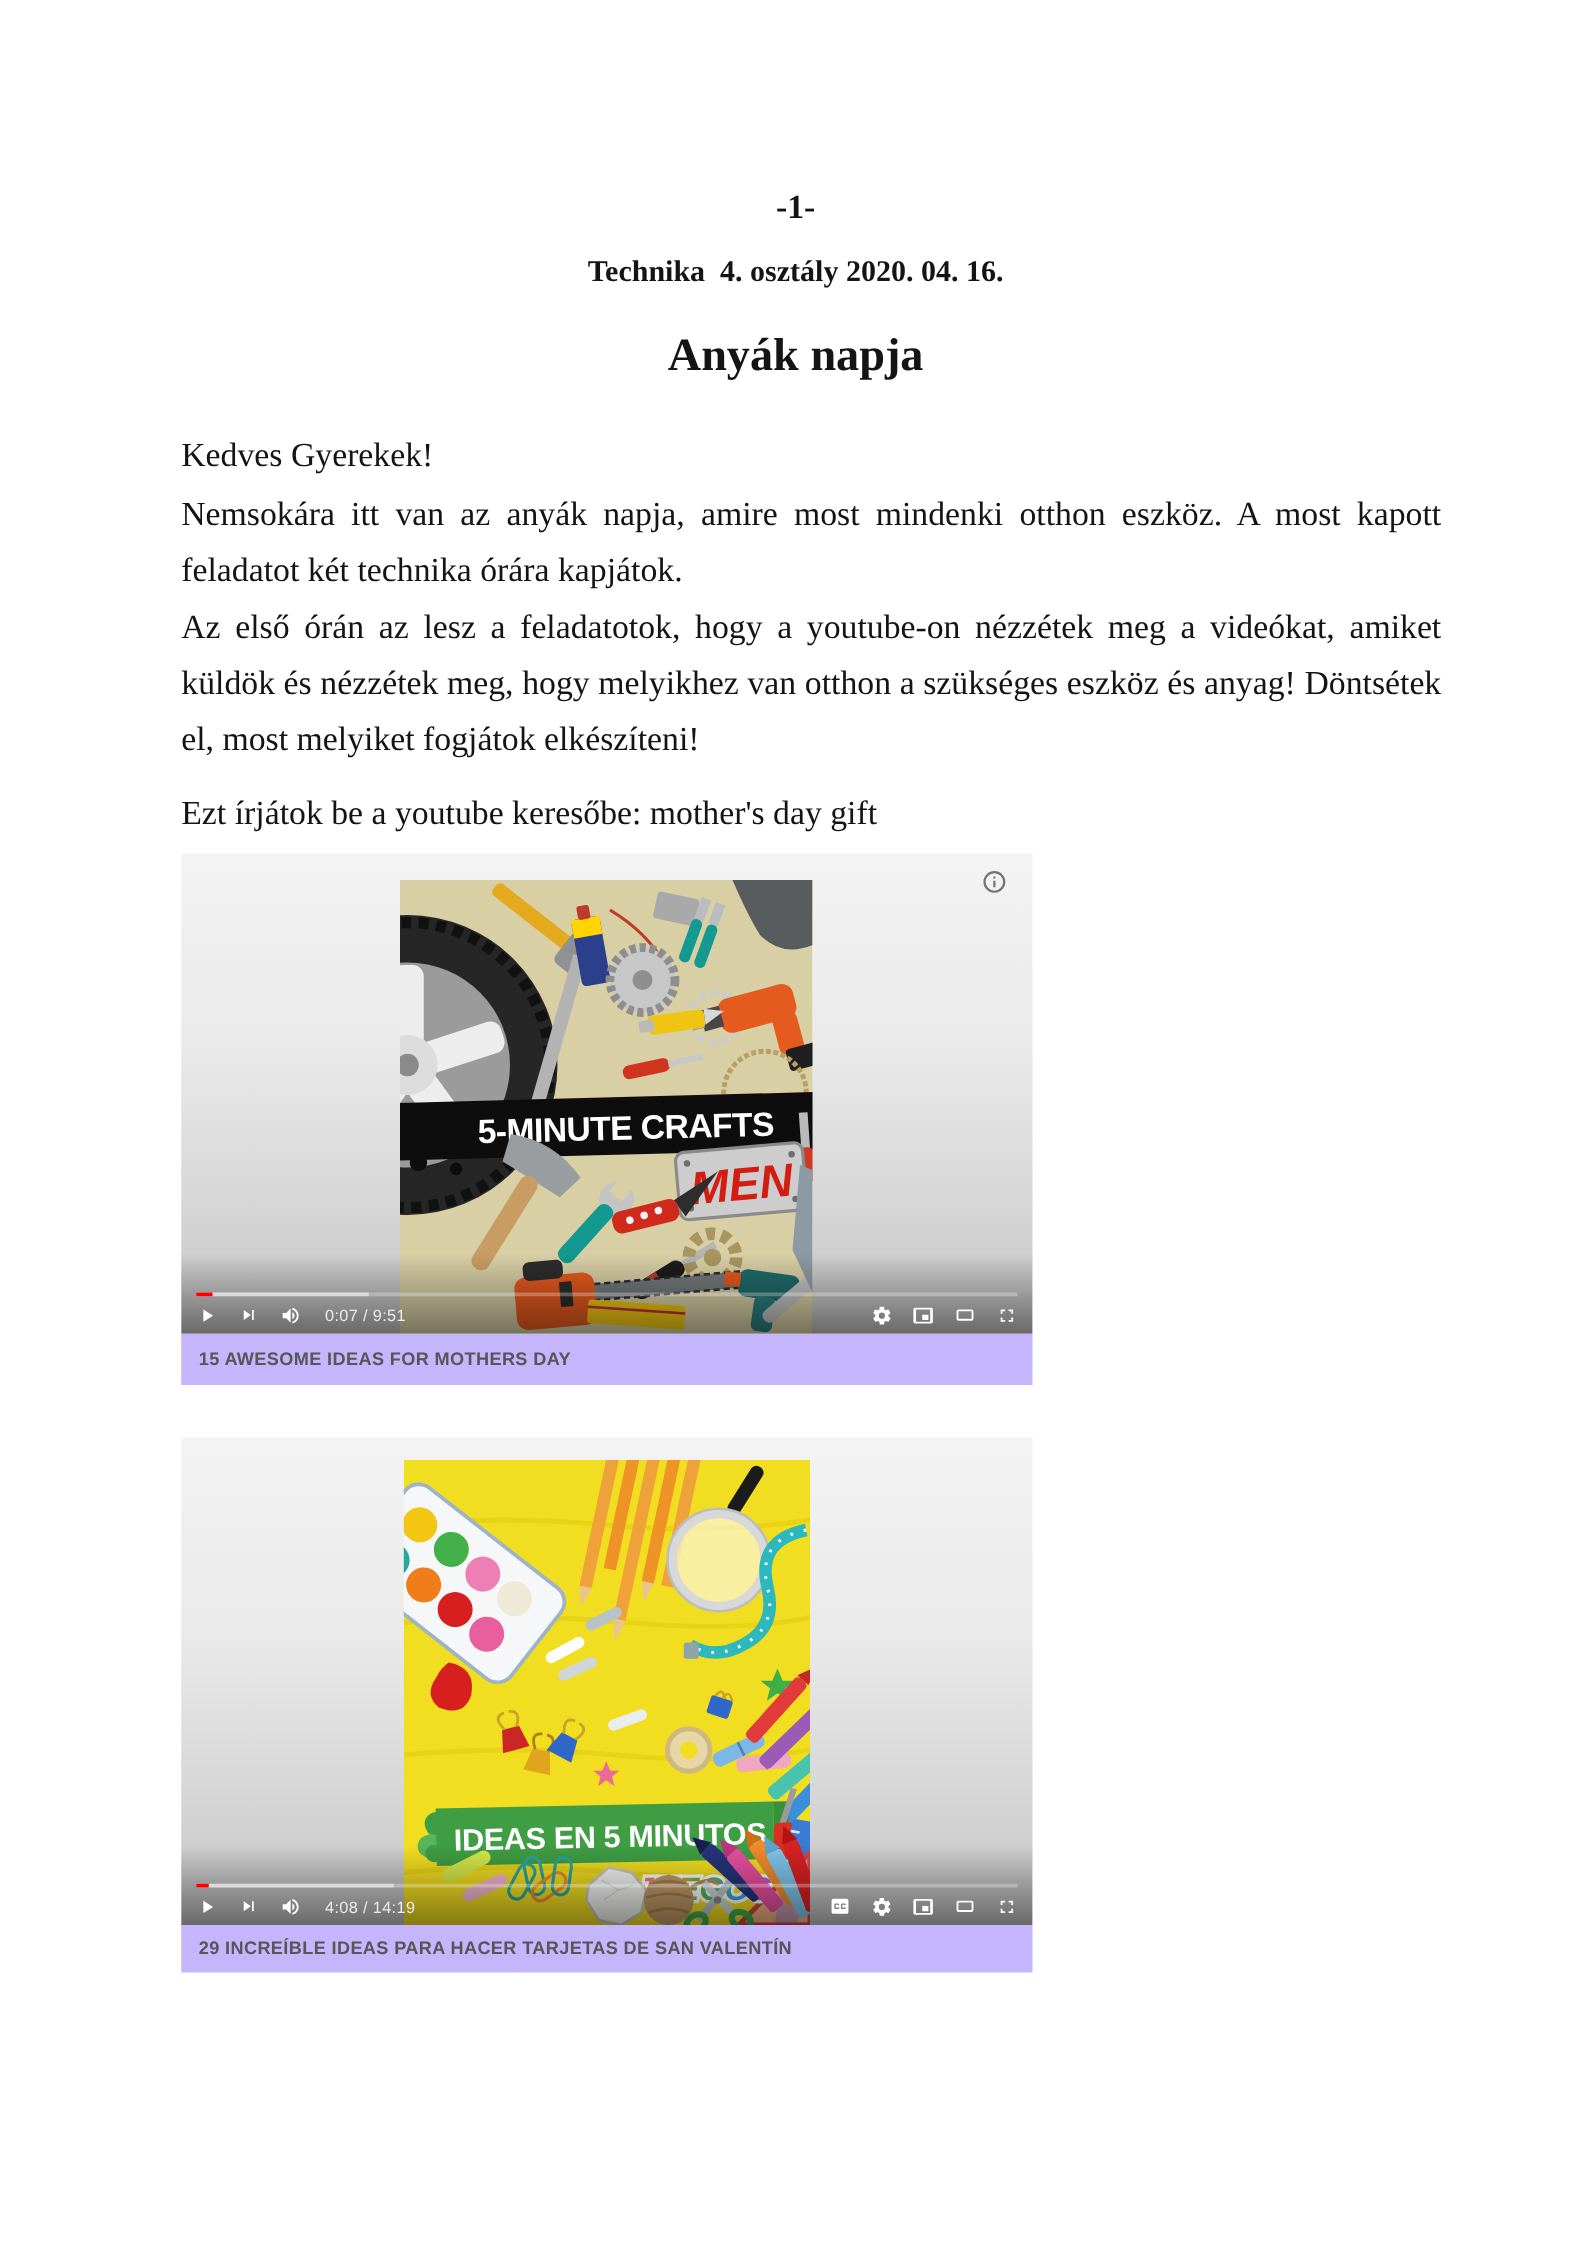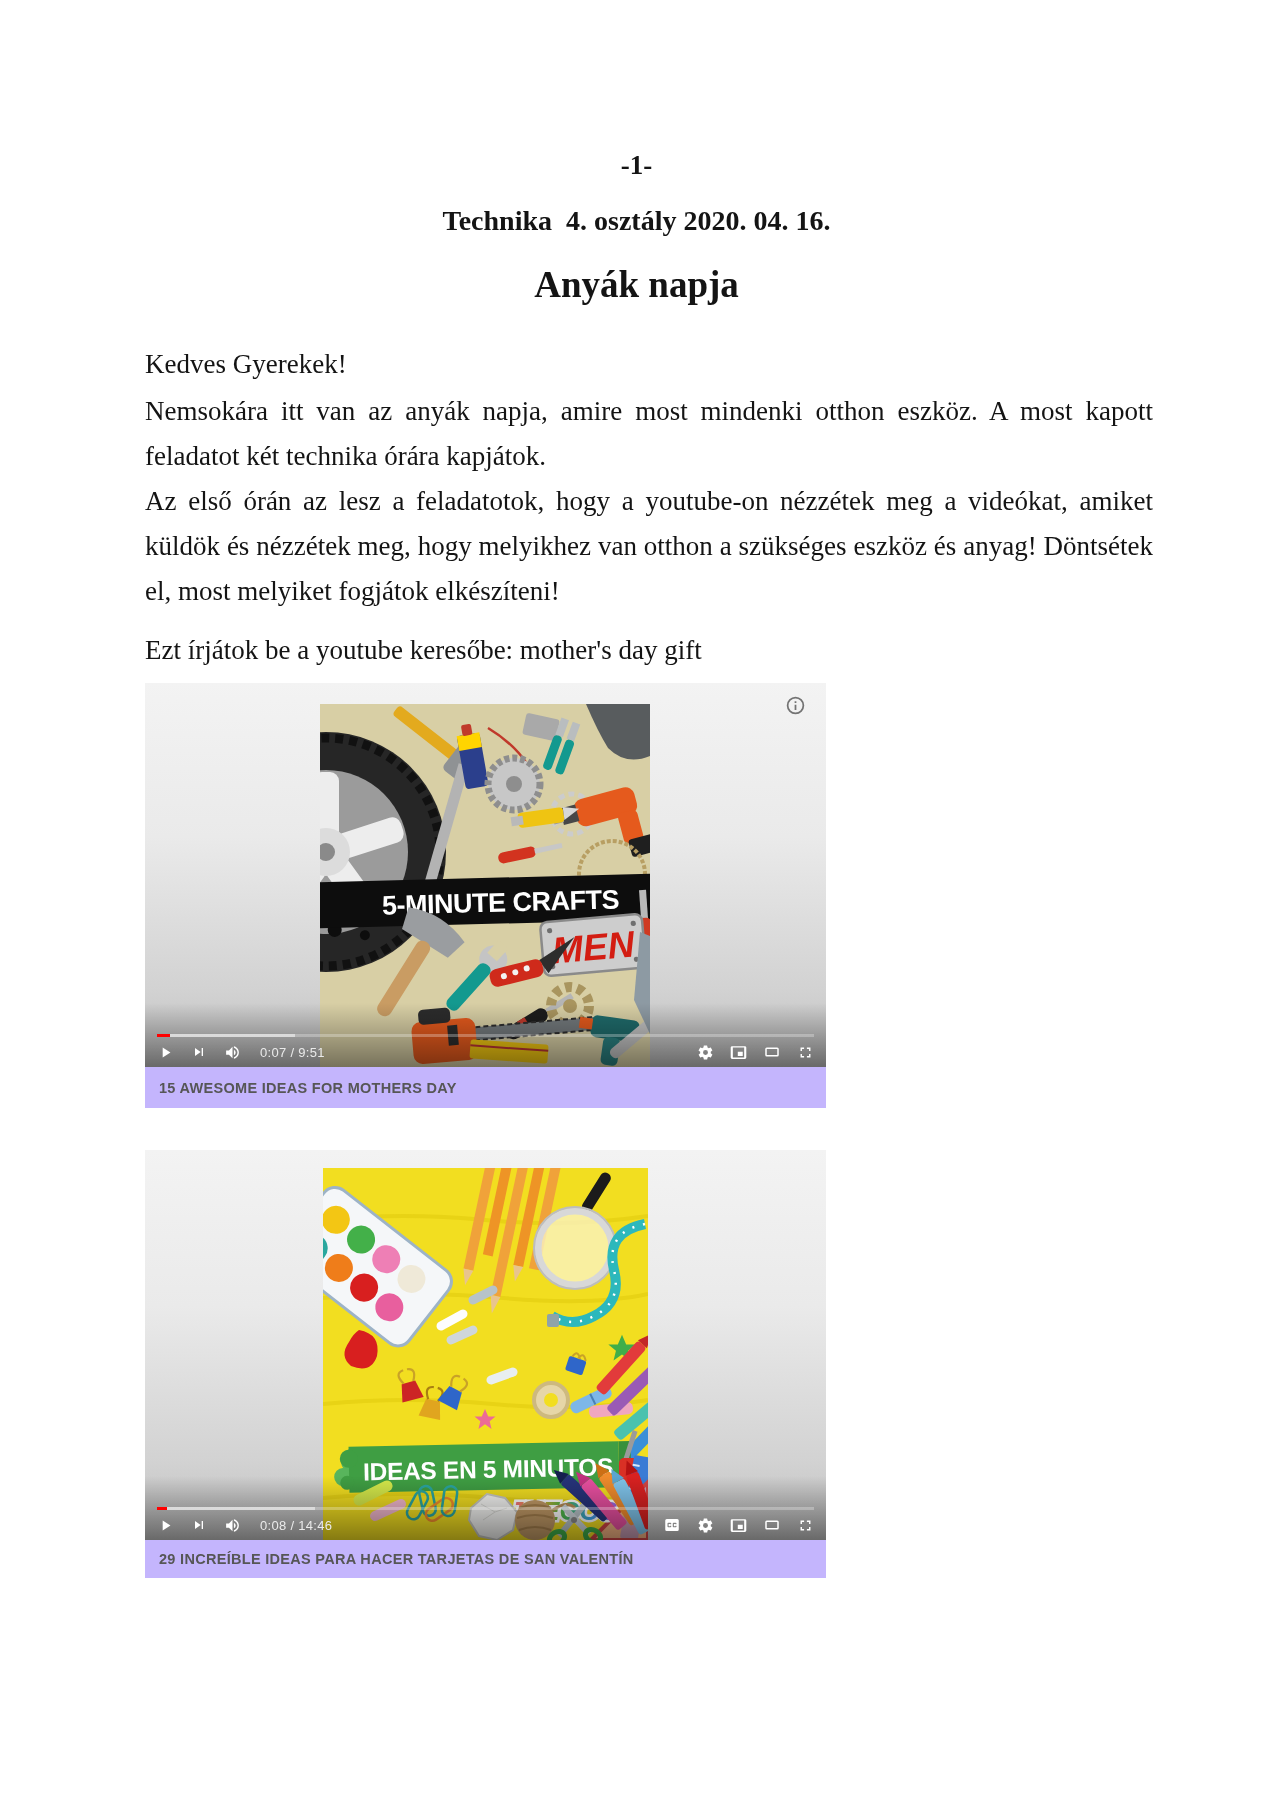--- a/index.html
+++ b/index.html
@@ -1,20 +1,20 @@
 <!DOCTYPE html>
 <html><head>
 <meta charset="utf-8">
 <style>
   html,body{margin:0;padding:0;background:#fff;}
   .page{position:relative;width:1273px;height:1800px;background:#ffffff;overflow:hidden;
         font-family:"Liberation Serif",serif;color:#141414;}
   .center-line{position:absolute;left:0;right:0;text-align:center;font-weight:bold;margin:0;}
   #page-number{top:150px;font-size:27px;}
-  #doc-title{top:205px;font-size:28px;white-space:pre;text-align:center;}
+  #doc-title{top:205px;font-size:24px;white-space:pre;text-align:center;}
   #doc-subtitle{top:263px;font-size:37px;}
   .para{position:absolute;left:133px;width:1008px;margin:12px;font-size:27px;line-height:45px;}
   #greeting{top:330px;}
   #para1{top:377px;text-align:justify;}
   #para2{top:467px;text-align:justify;}
   #para3{top:616px;}
 
   .embed{position:absolute;left:145px;width:681px;}
   #embed1{top:683px;}
   #embed2{top:1150px;}
@@ -424,21 +424,21 @@
         <button class="btn">
           <svg viewBox="0 0 24 24" width="16" height="16">
               <path d="M6 18l8.5-6L6 6v12zm10-12v12h2V6h-2z"></path>
             </svg>
         </button>
         <button class="btn">
           <svg viewBox="0 0 24 24" width="17" height="17">
               <path d="M3 9v6h4l5 5V4L7 9H3zm13.5 3A4.5 4.5 0 0 0 14 7.97v8.05A4.5 4.5 0 0 0 16.5 12zM14 3.23v2.06c2.89.86 5 3.54 5 6.71s-2.11 5.85-5 6.71v2.06c4.01-.91 7-4.49 7-8.77s-2.99-7.86-7-8.77z"></path>
             </svg>
         </button>
-        <span class="time">0:08 / 14:46</span>
+        <span class="time">4:08 / 14:19</span>
         <div class="right-ctrls">
           <button class="btn">
             <svg viewBox="0 0 24 24" width="18" height="18">
                 <path d="M19 4H5a2 2 0 0 0-2 2v12a2 2 0 0 0 2 2h14a2 2 0 0 0 2-2V6a2 2 0 0 0-2-2zm-8 7H9.5v-.5h-2v3h2V13H11v1a1 1 0 0 1-1 1H7a1 1 0 0 1-1-1v-4a1 1 0 0 1 1-1h3a1 1 0 0 1 1 1v1zm7 0h-1.5v-.5h-2v3h2V13H18v1a1 1 0 0 1-1 1h-3a1 1 0 0 1-1-1v-4a1 1 0 0 1 1-1h3a1 1 0 0 1 1 1v1z"></path>
               </svg>
           </button>
           <button class="btn">
             <svg viewBox="0 0 24 24" width="17" height="17">
                 <path d="M19.4 13c.04-.33.06-.66.06-1s-.02-.67-.06-1l2.1-1.65c.2-.15.25-.42.12-.64l-2-3.46c-.12-.22-.39-.3-.61-.22l-2.5 1c-.52-.4-1.08-.73-1.7-.98l-.38-2.65A.49.49 0 0 0 14 2h-4c-.25 0-.46.18-.49.42l-.38 2.65c-.61.25-1.17.59-1.69.98l-2.49-1c-.23-.09-.49 0-.61.22l-2 3.46c-.13.22-.07.49.12.64L4.56 11c-.04.33-.06.66-.06 1s.02.67.06 1l-2.1 1.65c-.2.15-.25.42-.12.64l2 3.46c.12.22.39.3.61.22l2.5-1c.52.4 1.08.73 1.7.98l.38 2.65c.03.24.24.42.49.42h4c.25 0 .46-.18.49-.42l.38-2.65c.61-.25 1.17-.59 1.69-.98l2.49 1c.23.09.49 0 .61-.22l2-3.46c.13-.22.07-.49-.12-.64L19.4 13zM12 15.5a3.5 3.5 0 1 1 0-7 3.5 3.5 0 0 1 0 7z"></path>
               </svg>

